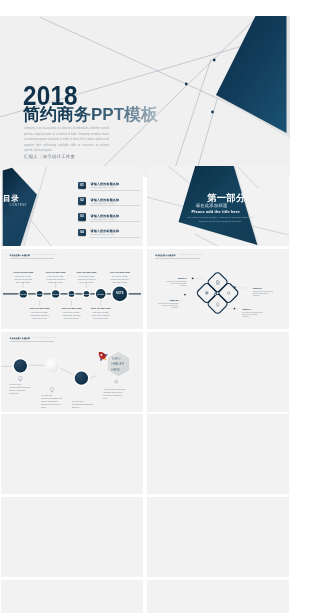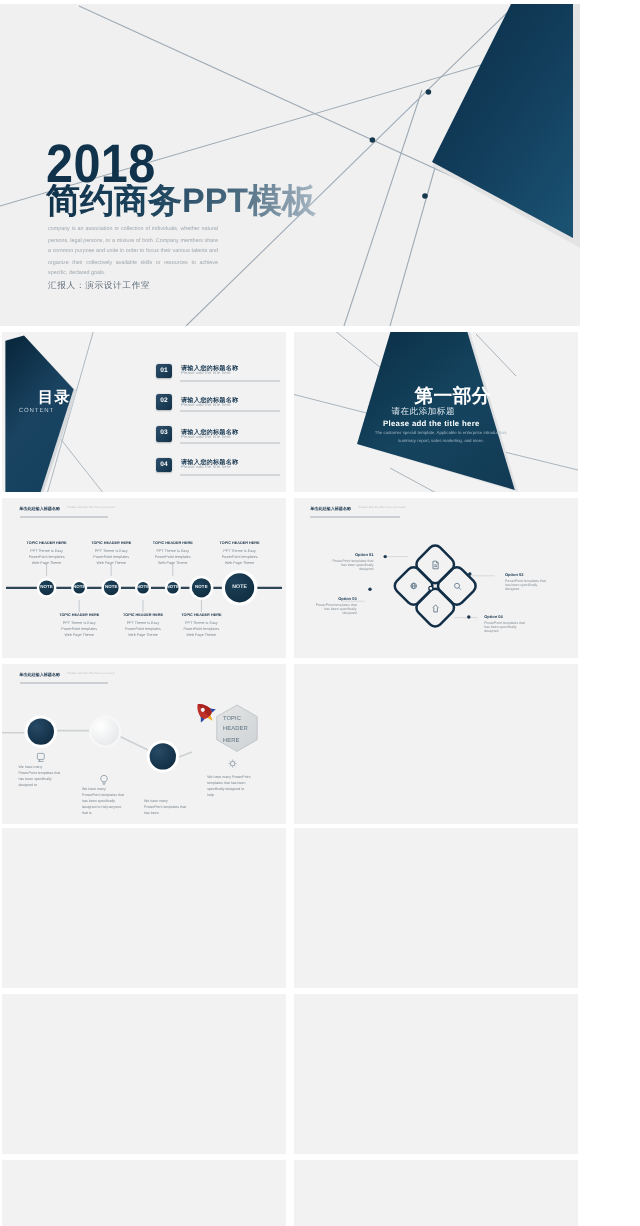--- a/index.html
+++ b/index.html
@@ -2,21 +2,21 @@
 <html><head>
 <meta charset="utf-8">
 <style>
   html,body{margin:0;padding:0;background:#ffffff;}
   body{width:290px;height:613px;overflow:hidden;
        font-family:"Liberation Sans",sans-serif;
        -webkit-font-smoothing:antialiased;}
   .page{width:290px;height:613px;position:relative;background:#fff;}
 
   
-  .cover{position:absolute;left:0;top:2px;width:290px;height:161px;
+  .cover{position:absolute;left:0;top:16px;width:290px;height:161px;
          background:#f0f0f0;overflow:hidden;}
   .cover svg{position:absolute;left:0;top:0;}
   .cover .yr{position:absolute;left:23px;top:67px;font-size:27px;font-weight:bold;
              letter-spacing:0.2px;color:#10324b;line-height:1;
              transform:scaleX(.90);transform-origin:left top;}
   .cover .cn{position:absolute;left:23px;top:89.5px;font-size:17px;font-weight:bold;
              letter-spacing:0px;line-height:1;white-space:nowrap;
              background:linear-gradient(95deg,#11334c 0%,#1c435c 38%,#49697f 70%,#a9b8c4 100%);
              -webkit-background-clip:text;background-clip:text;color:transparent;}
   .cover .para{position:absolute;left:24px;top:110px;width:85px;font-size:2.7px;
@@ -34,21 +34,21 @@
   .shead{position:absolute;left:8.6px;top:5.0px;}
     .shead .t{font-size:2.05px;font-weight:bold;color:#17344c;letter-spacing:0.0px;
             line-height:1;white-space:nowrap;}
   .shead .u{position:absolute;left:0;top:4.7px;width:44.5px;height:.4px;background:#ccd0d4;}
     .shead .en{position:absolute;left:24.1px;top:0.55px;font-size:1.45px;color:#bfc4c9;
              letter-spacing:.05px;white-space:nowrap;}
   svg{display:block;}
   .sx{position:absolute;left:0;top:0;}
 
   
-  #s1 .lbl{position:absolute;left:18px;top:29.4px;color:#fff;font-size:7.6px;
+  #s1 .lbl{position:absolute;left:2px;top:29.4px;color:#fff;font-size:7.6px;
            font-weight:bold;letter-spacing:.6px;line-height:1;}
   #s1 .lbl2{position:absolute;left:8.4px;top:38.3px;color:#c2ced8;font-size:3.0px;
             letter-spacing:.45px;line-height:1;}
   #s1 .it{position:absolute;left:77.3px;}
   #s1 .nbox{position:absolute;left:0;top:0;width:7.4px;height:7.6px;border-radius:1.3px;
             background:linear-gradient(135deg,#2c4f6c,#123148);
             box-shadow:0 .4px .8px rgba(0,0,0,.25);}
   #s1 .nbox span{position:absolute;left:0;top:2.2px;width:100%;text-align:center;
                  color:#fff;font-size:3.3px;font-weight:bold;line-height:1;}
   #s1 .itt{position:absolute;left:12.2px;top:0.7px;font-size:3.1px;font-weight:bold;

